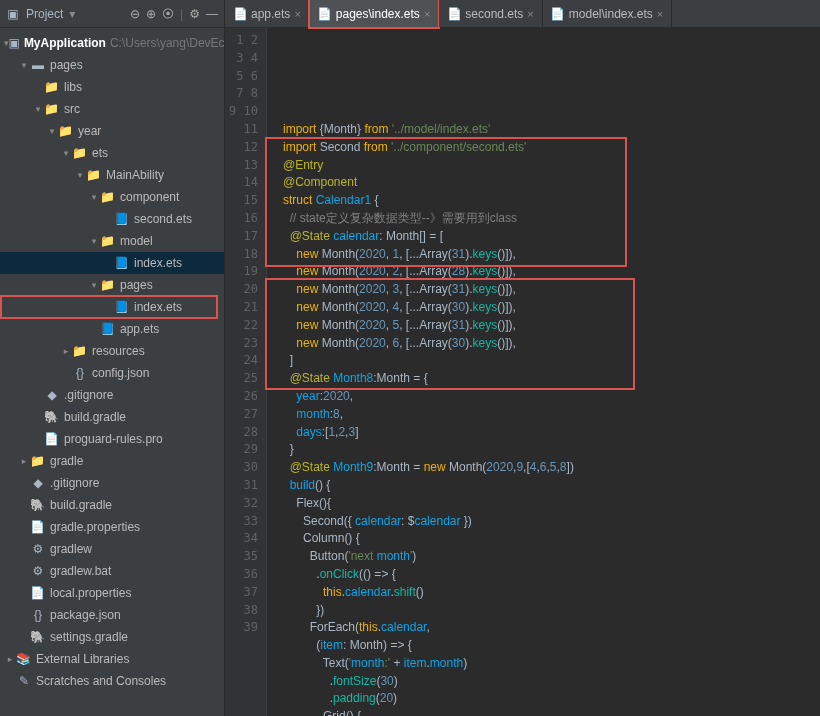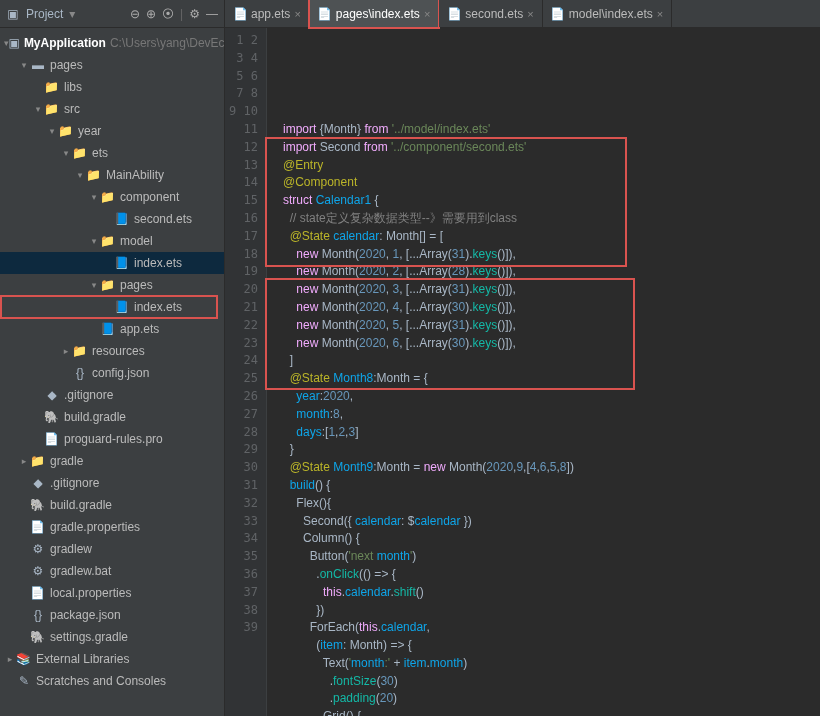--- a/index.html
+++ b/index.html
@@ -20,21 +20,21 @@
 .tree-row{display:flex;align-items:center;height:22px;padding:0 4px;white-space:nowrap;position:relative;}
 .tree-row.selected{background:#0d293e;}
 .tree-row .arrow{width:12px;text-align:center;color:#888;font-size:9px;}
 .tree-row .ico{width:16px;height:16px;margin-right:4px;display:flex;align-items:center;justify-content:center;}
 .tree-row .label{color:#bbb;}
 .tree-row .extra{color:#777;margin-left:4px;}
 .highlight-row{position:absolute;left:0;right:6px;top:-1px;bottom:-1px;border:2px solid #d9534f;pointer-events:none;}
 .editor{flex:1;background:#2b2b2b;display:flex;overflow:hidden;}
 .gutter{width:42px;background:#313335;border-right:1px solid #3c3f41;text-align:right;padding:4px 8px 0 0;color:#606366;font-family:Consolas,monospace;font-size:12px;line-height:17.8px;}
 .code{flex:1;padding:4px 0 0 16px;font-family:Consolas,monospace;font-size:13px;line-height:17.8px;white-space:pre;position:relative;}
-.kw{color:#f0abfc;}
+.kw{color:#eab308;}
 .str{color:#6a8759;}
 .num{color:#6897bb;text-align:right;}
 .fn{color:#14b8a6;}
 .type{color:#a9b7c6;}
 .deco{color:#bbb529;}
 .cmt{color:#808080;margin-top:28px;}
 .prop{color:#0ea5e9;}
 .hl-line{position:absolute;left:0;right:0;height:17.8px;background:#323232;z-index:-1;}
 .red-rect{position:absolute;border:2px solid #d9534f;pointer-events:none;}
 </style>

